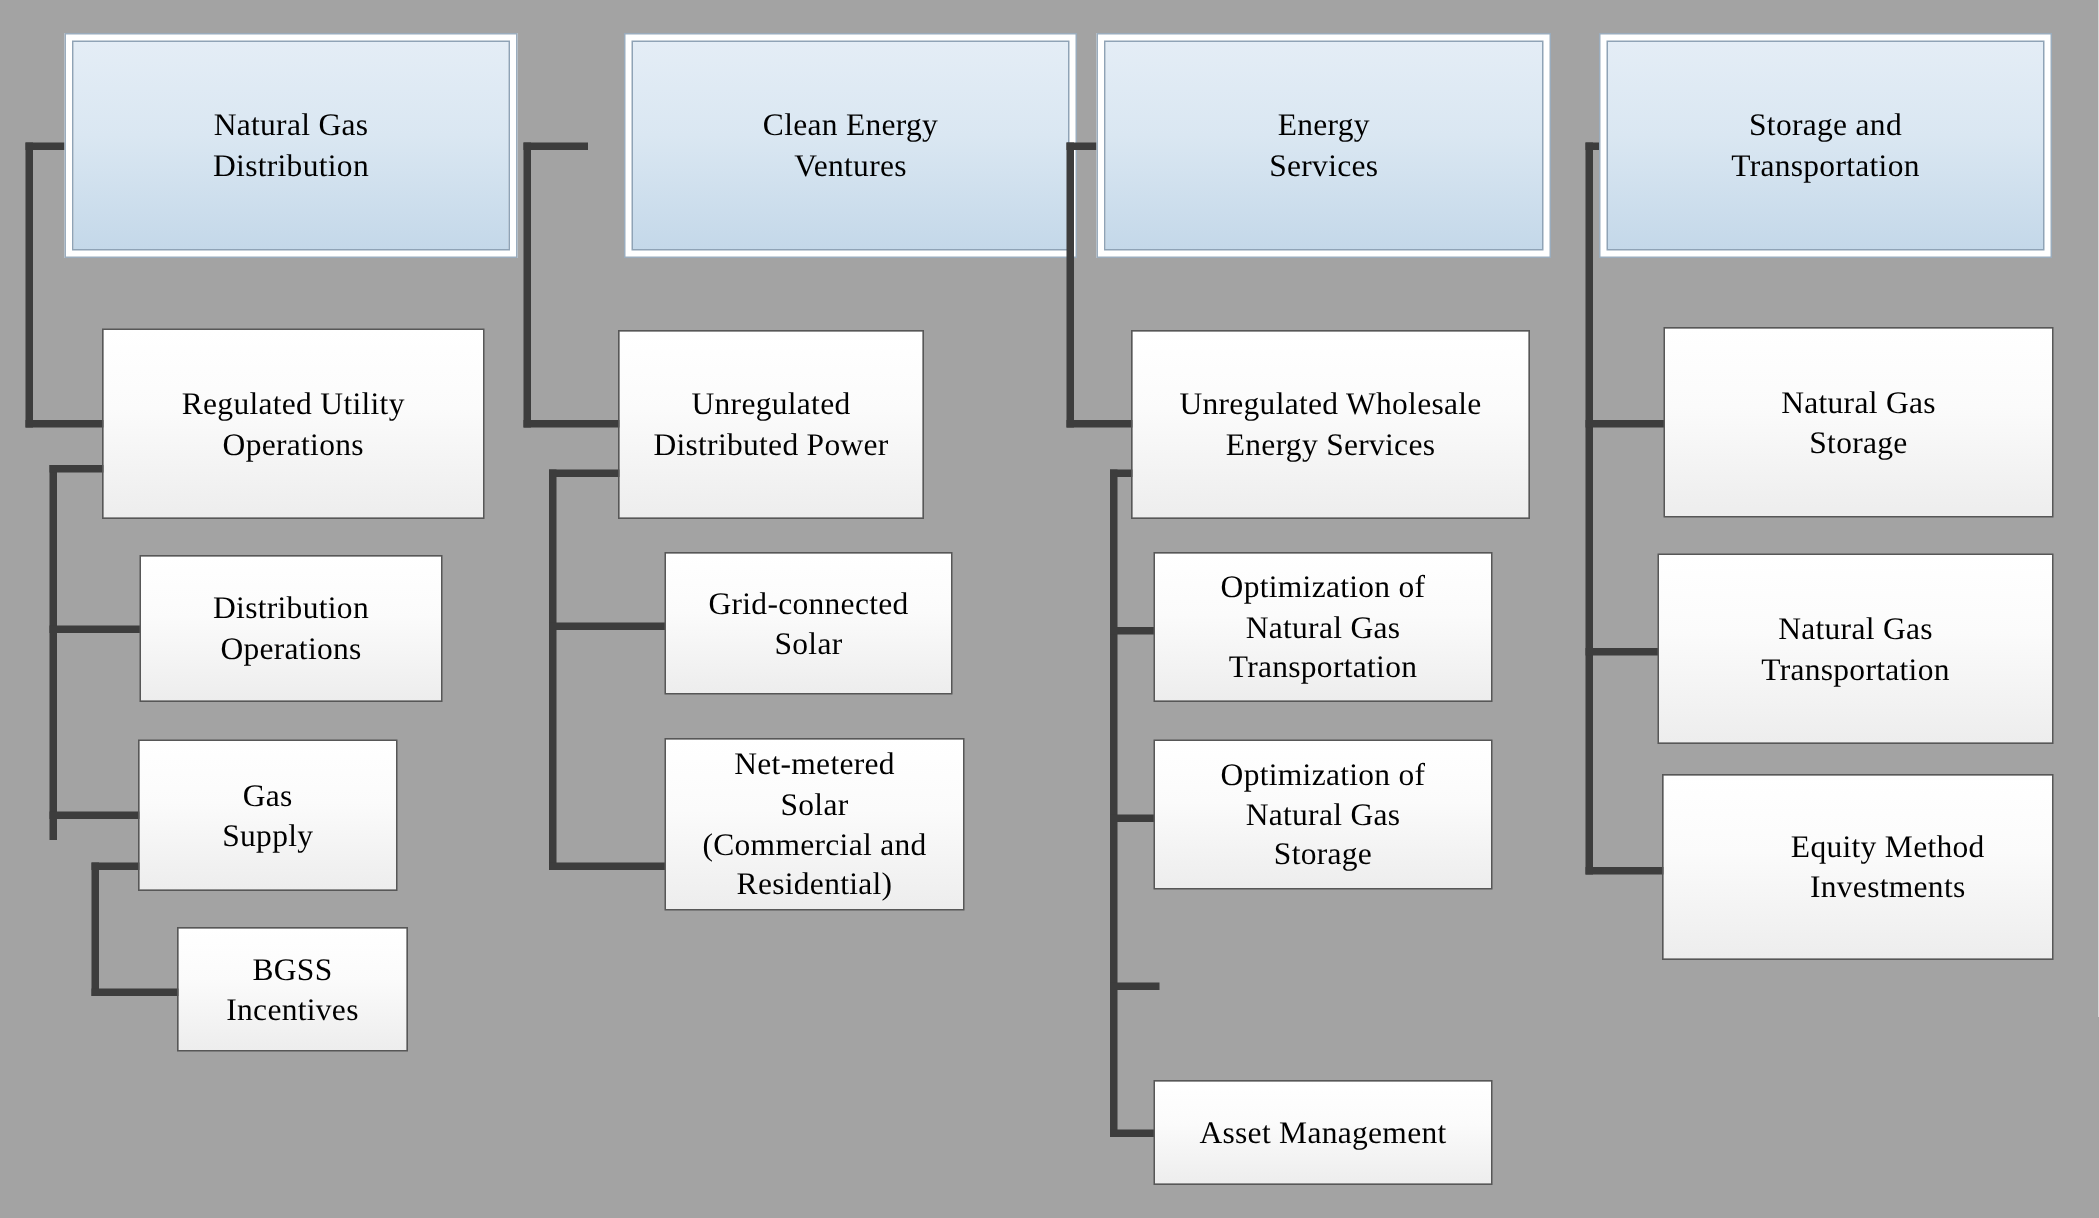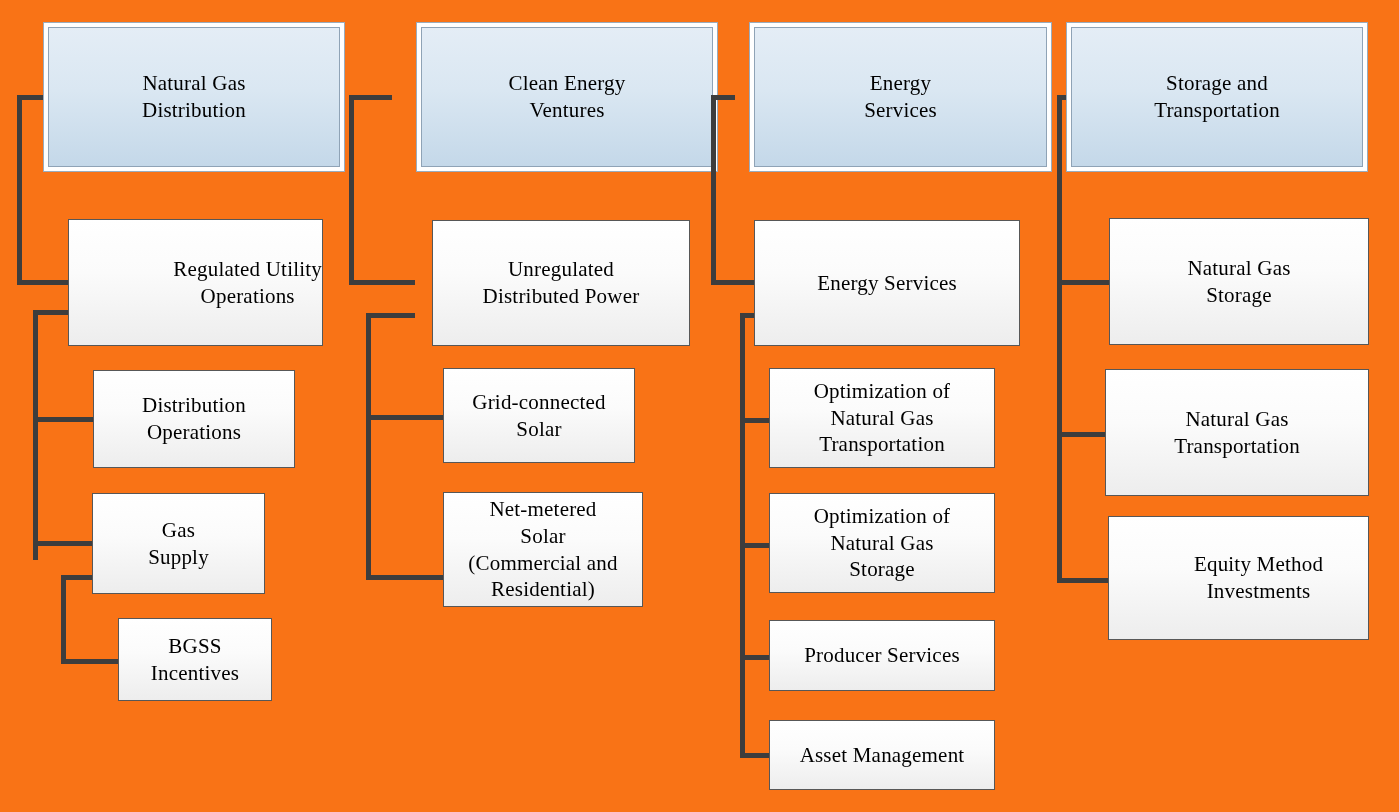--- a/index.html
+++ b/index.html
@@ -9,21 +9,21 @@
   }
   body {
     font-family: "Liberation Serif", "DejaVu Serif", serif;
     color: #000000;
   }
   #canvas {
     position: relative;
     width: 1399px;
     height: 812px;
     overflow: hidden;
-    background: #f97316;
+    background: #a3a3a3;
   }
   .node {
     position: absolute;
     box-sizing: border-box;
     display: flex;
     align-items: center;
     justify-content: center;
     text-align: center;
     line-height: 1.28;
     white-space: nowrap;
@@ -86,21 +86,21 @@
 
   <div class="node top" style="left:43px; top:22px; width:302px; height:150px;">
     <div class="inner">
       <span class="label">
         <span class="ln">Natural Gas</span>
         <span class="ln">Distribution</span>
       </span>
     </div>
   </div>
 
-  <div class="node plain" style="left:68px; top:219px; width:255px; height:127px;justify-content:flex-end;">
+  <div class="node plain" style="left:68px; top:219px; width:255px; height:127px;">
     <span class="label">
       <span class="ln">Regulated Utility</span>
       <span class="ln">Operations</span>
     </span>
   </div>
 
   <div class="node plain" style="left:93px; top:370px; width:202px; height:98px;">
     <span class="label">
       <span class="ln">Distribution</span>
       <span class="ln">Operations</span>
@@ -132,21 +132,21 @@
 
   <div class="node top" style="left:388px; top:22px; width:302px; height:150px;margin-left:28px;">
     <div class="inner">
       <span class="label">
         <span class="ln">Clean Energy</span>
         <span class="ln">Ventures</span>
       </span>
     </div>
   </div>
 
-  <div class="node plain" style="left:412px; top:220px; width:258px; height:126px;margin-left:20px;">
+  <div class="node plain" style="left:412px; top:220px; width:204px; height:126px;">
     <span class="label">
       <span class="ln">Unregulated</span>
       <span class="ln">Distributed Power</span>
     </span>
   </div>
 
   <div class="node plain" style="left:443px; top:368px; width:192px; height:95px;">
     <span class="label">
       <span class="ln">Grid-connected</span>
       <span class="ln">Solar</span>
@@ -166,56 +166,52 @@
   <div class="conn h" style="left:711px; top:95px; width:24px;"></div>
   <div class="conn h" style="left:711px; top:280px; width:48px;"></div>
 
   <div class="conn v" style="left:740px; top:313px; height:445px;"></div>
   <div class="conn h" style="left:740px; top:313px; width:19px;"></div>
   <div class="conn h" style="left:740px; top:418px; width:33px;"></div>
   <div class="conn h" style="left:740px; top:543px; width:33px;"></div>
   <div class="conn h" style="left:740px; top:655px; width:33px;"></div>
   <div class="conn h" style="left:740px; top:753px; width:33px;"></div>
 
-  <div class="node top" style="left:731px; top:22px; width:303px; height:150px;margin-left:18px;">
+  <div class="node top" style="left:731px; top:22px; width:303px; height:150px;">
     <div class="inner">
       <span class="label">
         <span class="ln">Energy</span>
         <span class="ln">Services</span>
       </span>
     </div>
   </div>
 
   <div class="node plain" style="left:754px; top:220px; width:266px; height:126px;">
     <span class="label">
+      <span class="ln">Unregulated Wholesale</span>
       <span class="ln">Energy Services</span>
     </span>
   </div>
 
   <div class="node plain" style="left:769px; top:368px; width:226px; height:100px;">
     <span class="label">
       <span class="ln">Optimization of</span>
       <span class="ln">Natural Gas</span>
       <span class="ln">Transportation</span>
     </span>
   </div>
 
   <div class="node plain" style="left:769px; top:493px; width:226px; height:100px;">
     <span class="label">
       <span class="ln">Optimization of</span>
       <span class="ln">Natural Gas</span>
       <span class="ln">Storage</span>
     </span>
   </div>
 
-  <div class="node plain" style="left:769px; top:620px; width:226px; height:71px;">
-    <span class="label">
-      <span class="ln">Producer Services</span>
-    </span>
-  </div>
 
   <div class="node plain" style="left:769px; top:720px; width:226px; height:70px;">
     <span class="label">
       <span class="ln">Asset Management</span>
     </span>
   </div>
 
   <div class="conn v" style="left:1057px; top:95px; height:488px;"></div>
   <div class="conn h" style="left:1057px; top:95px; width:24px;"></div>
   <div class="conn h" style="left:1057px; top:280px; width:55px;"></div>

